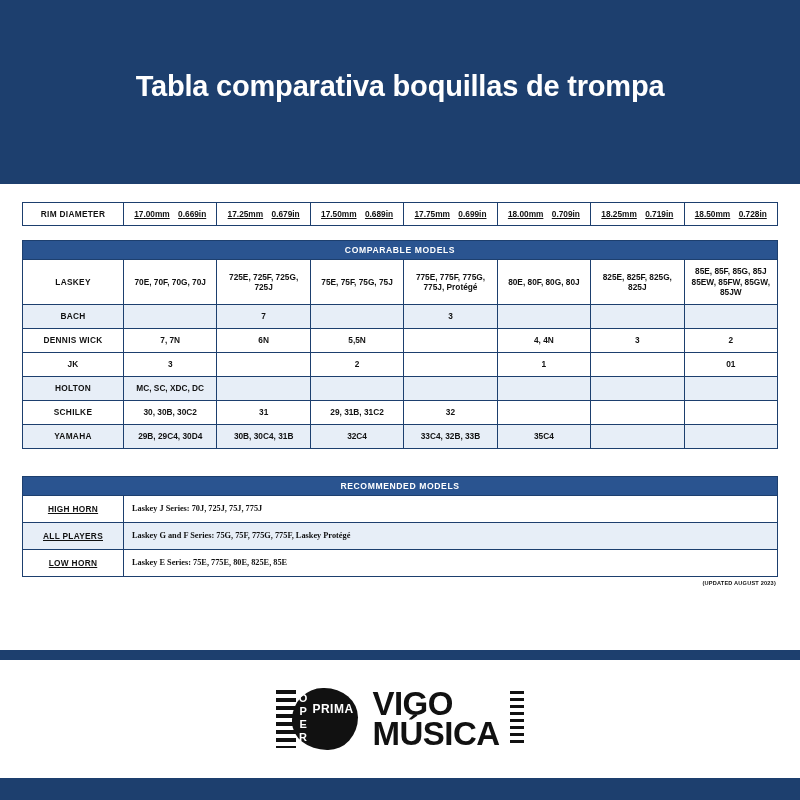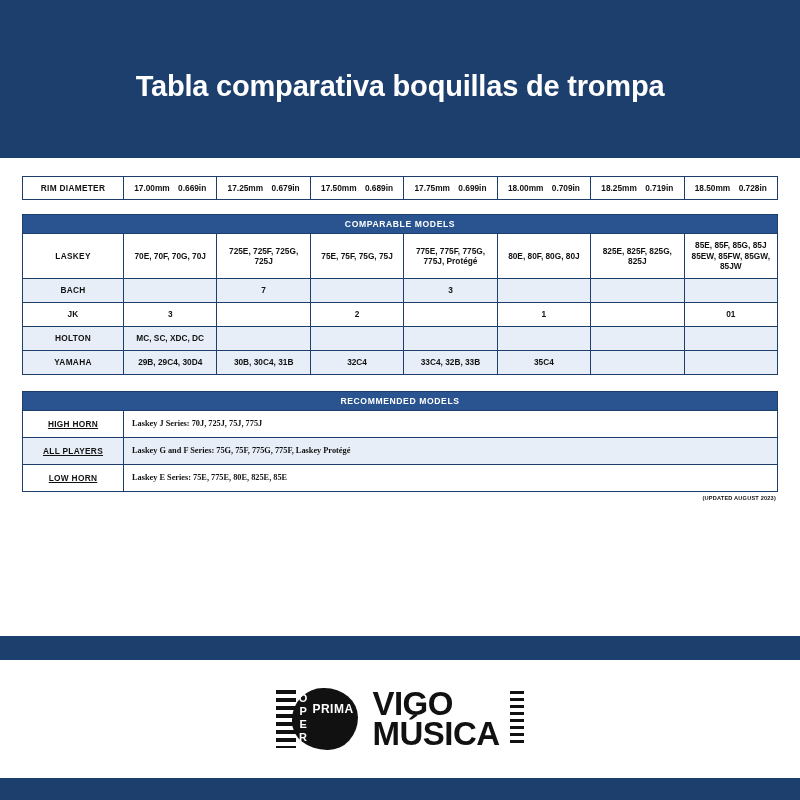--- a/index.html
+++ b/index.html
@@ -29,21 +29,21 @@
   .title {
     color: #ffffff;
     font-size: 29px;
     font-weight: bold;
     letter-spacing: -0.2px;
     text-align: center;
   }
   
   .sheet {
     position: absolute;
-    top: 158px;
+    top: 184px;
     left: 0;
     width: 800px;
     height: 478px;
     background: #ffffff;
     box-sizing: border-box;
     padding: 18px 22px 6px 22px;
   }
   
   table {
     border-collapse: collapse;
@@ -74,20 +74,21 @@
     letter-spacing: 0.3px;
   }
   .rim-cell {
     position: relative;
   }
   .rim-inner {
     display: flex;
     justify-content: space-around;
     align-items: flex-end;
     padding: 0 4px;
+    text-decoration: underline;
   }
   .rim-mm { font-size: 8.3px; }
   .rim-in { font-size: 8.3px; }
 
   
   .section-bar {
     background: #2a5490;
     color: #ffffff;
     font-size: 8.6px;
     font-weight: bold;
@@ -107,21 +108,21 @@
     letter-spacing: 0.3px;
   }
   .cmp-table tr.alt td {
     background: #e7eef7;
   }
   .cmp-table tr.first td {
     height: 40px;
   }
   
   .rec-wrap {
-    margin-top: 16px;
+    margin-top: 27px;
   }
   .rec-table td {
     height: 22px;
   }
   .rec-table .rowlabel {
     width: 96px;
     text-align: center;
     letter-spacing: 0.3px;
     text-decoration: underline;
   }
@@ -306,35 +307,55 @@
         <td class="rowlabel">BACH</td>
         <td></td>
         <td>7</td>
         <td></td>
         <td>3</td>
         <td></td>
         <td></td>
         <td></td>
       </tr>
       <tr>
+        <td class="rowlabel">DENNIS WICK</td>
+        <td>7, 7N</td>
+        <td>6N</td>
+        <td>5,5N</td>
+        <td></td>
+        <td>4, 4N</td>
+        <td>3</td>
+        <td>2</td>
+      </tr>
+      <tr>
         <td class="rowlabel">JK</td>
         <td>3</td>
         <td></td>
         <td>2</td>
         <td></td>
         <td>1</td>
         <td></td>
         <td>01</td>
       </tr>
       <tr class="alt">
         <td class="rowlabel">HOLTON</td>
         <td>MC, SC, XDC, DC</td>
         <td></td>
         <td></td>
         <td></td>
+        <td></td>
+        <td></td>
+        <td></td>
+      </tr>
+      <tr>
+        <td class="rowlabel">SCHILKE</td>
+        <td>30, 30B, 30C2</td>
+        <td>31</td>
+        <td>29, 31B, 31C2</td>
+        <td>32</td>
         <td></td>
         <td></td>
         <td></td>
       </tr>
       <tr class="alt">
         <td class="rowlabel">YAMAHA</td>
         <td>29B, 29C4, 30D4</td>
         <td>30B, 30C4, 31B</td>
         <td>32C4</td>
         <td>33C4, 32B, 33B</td>

